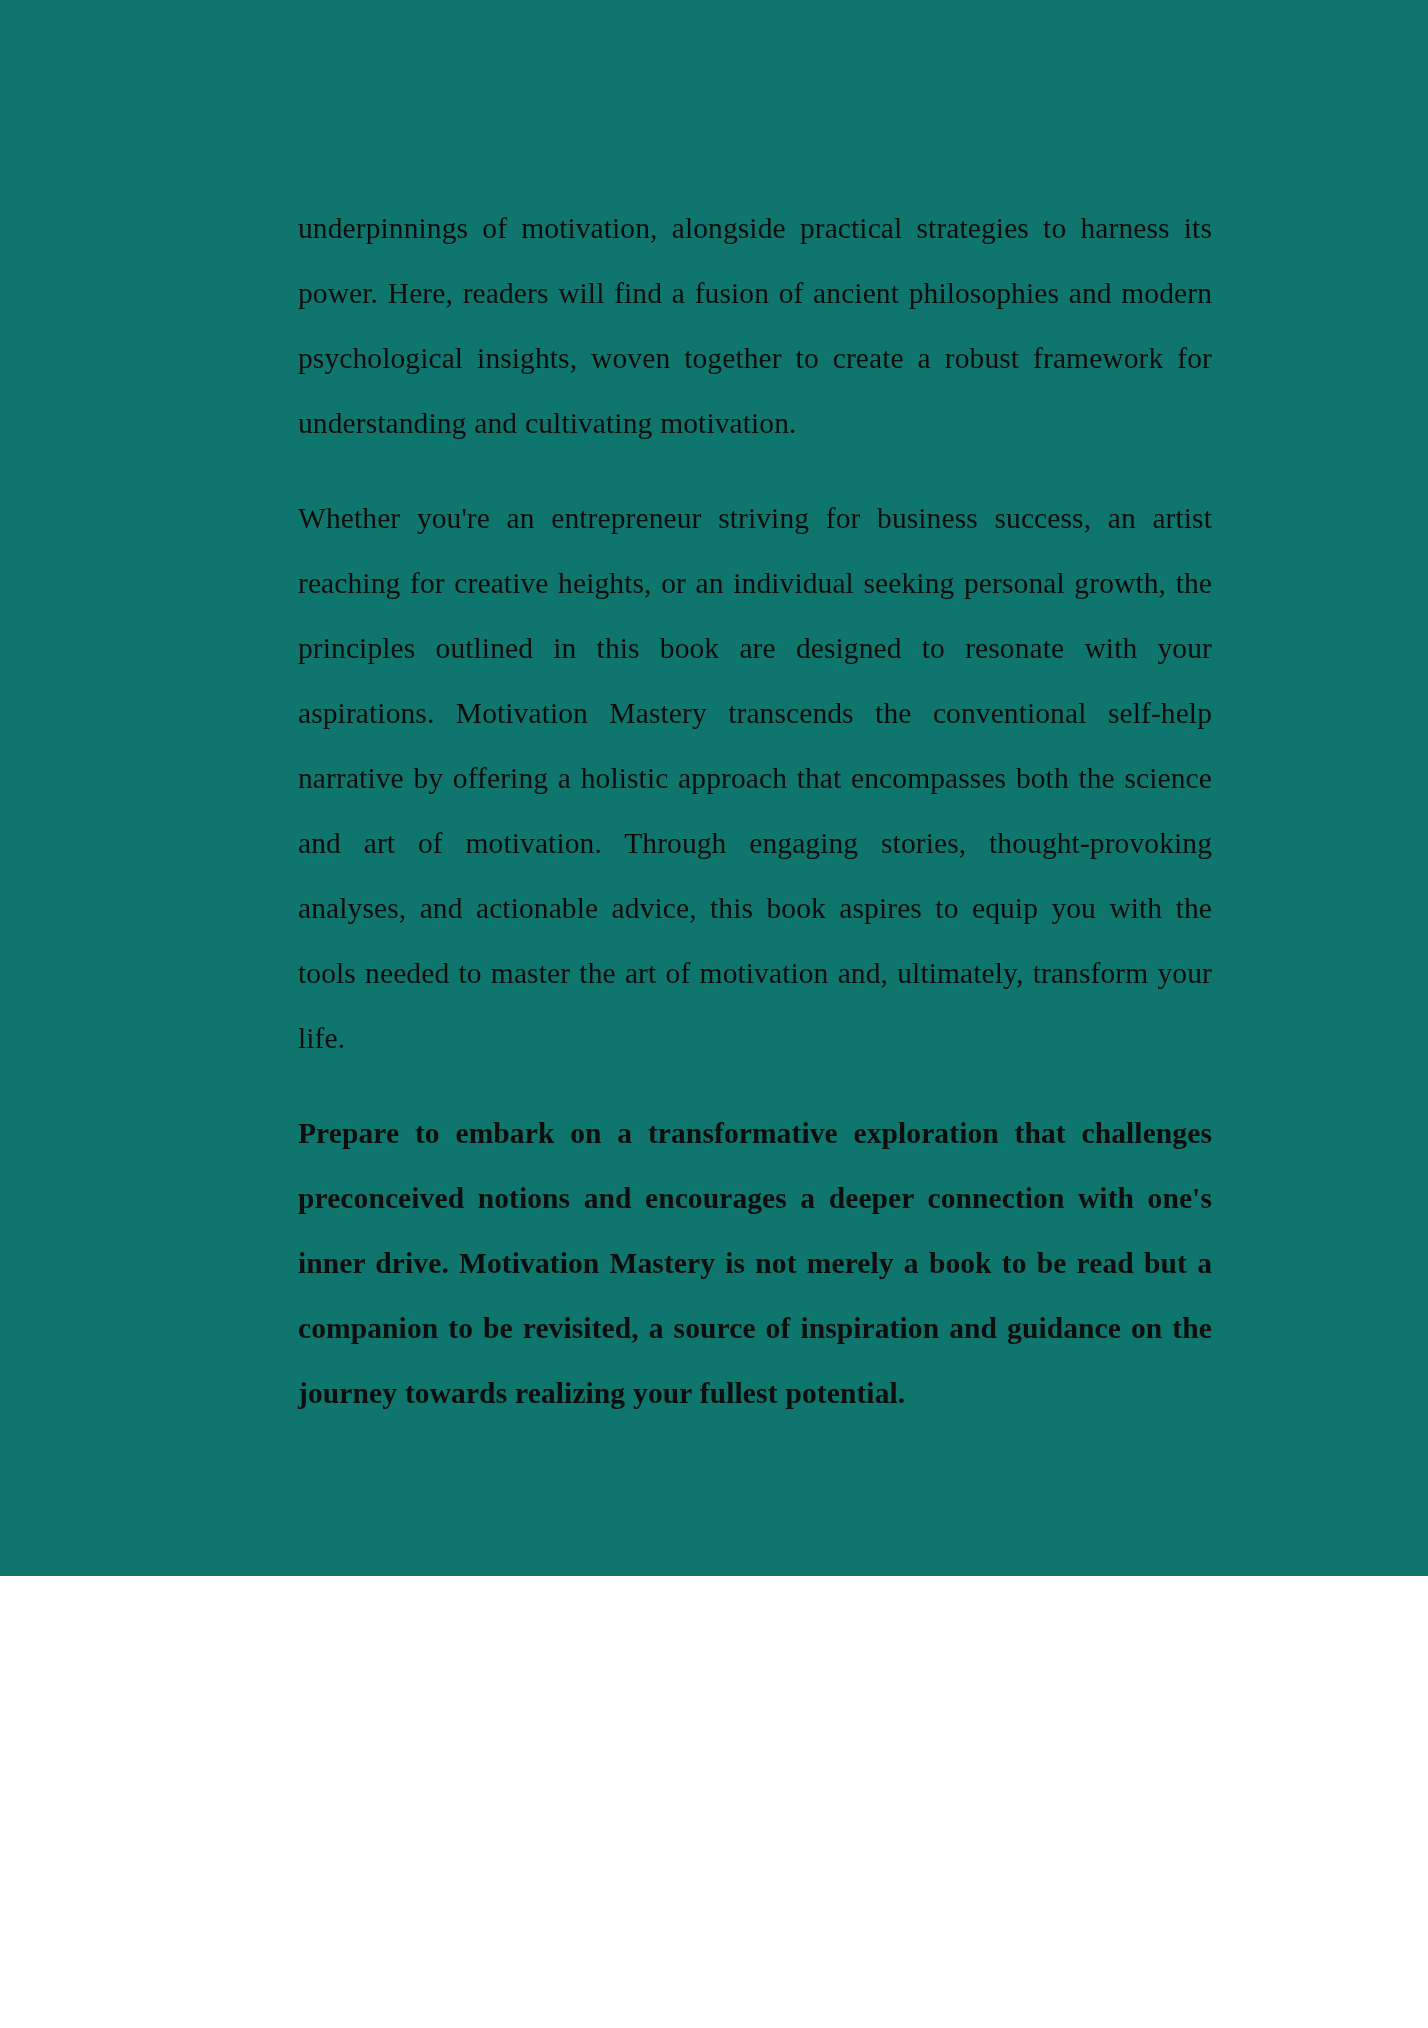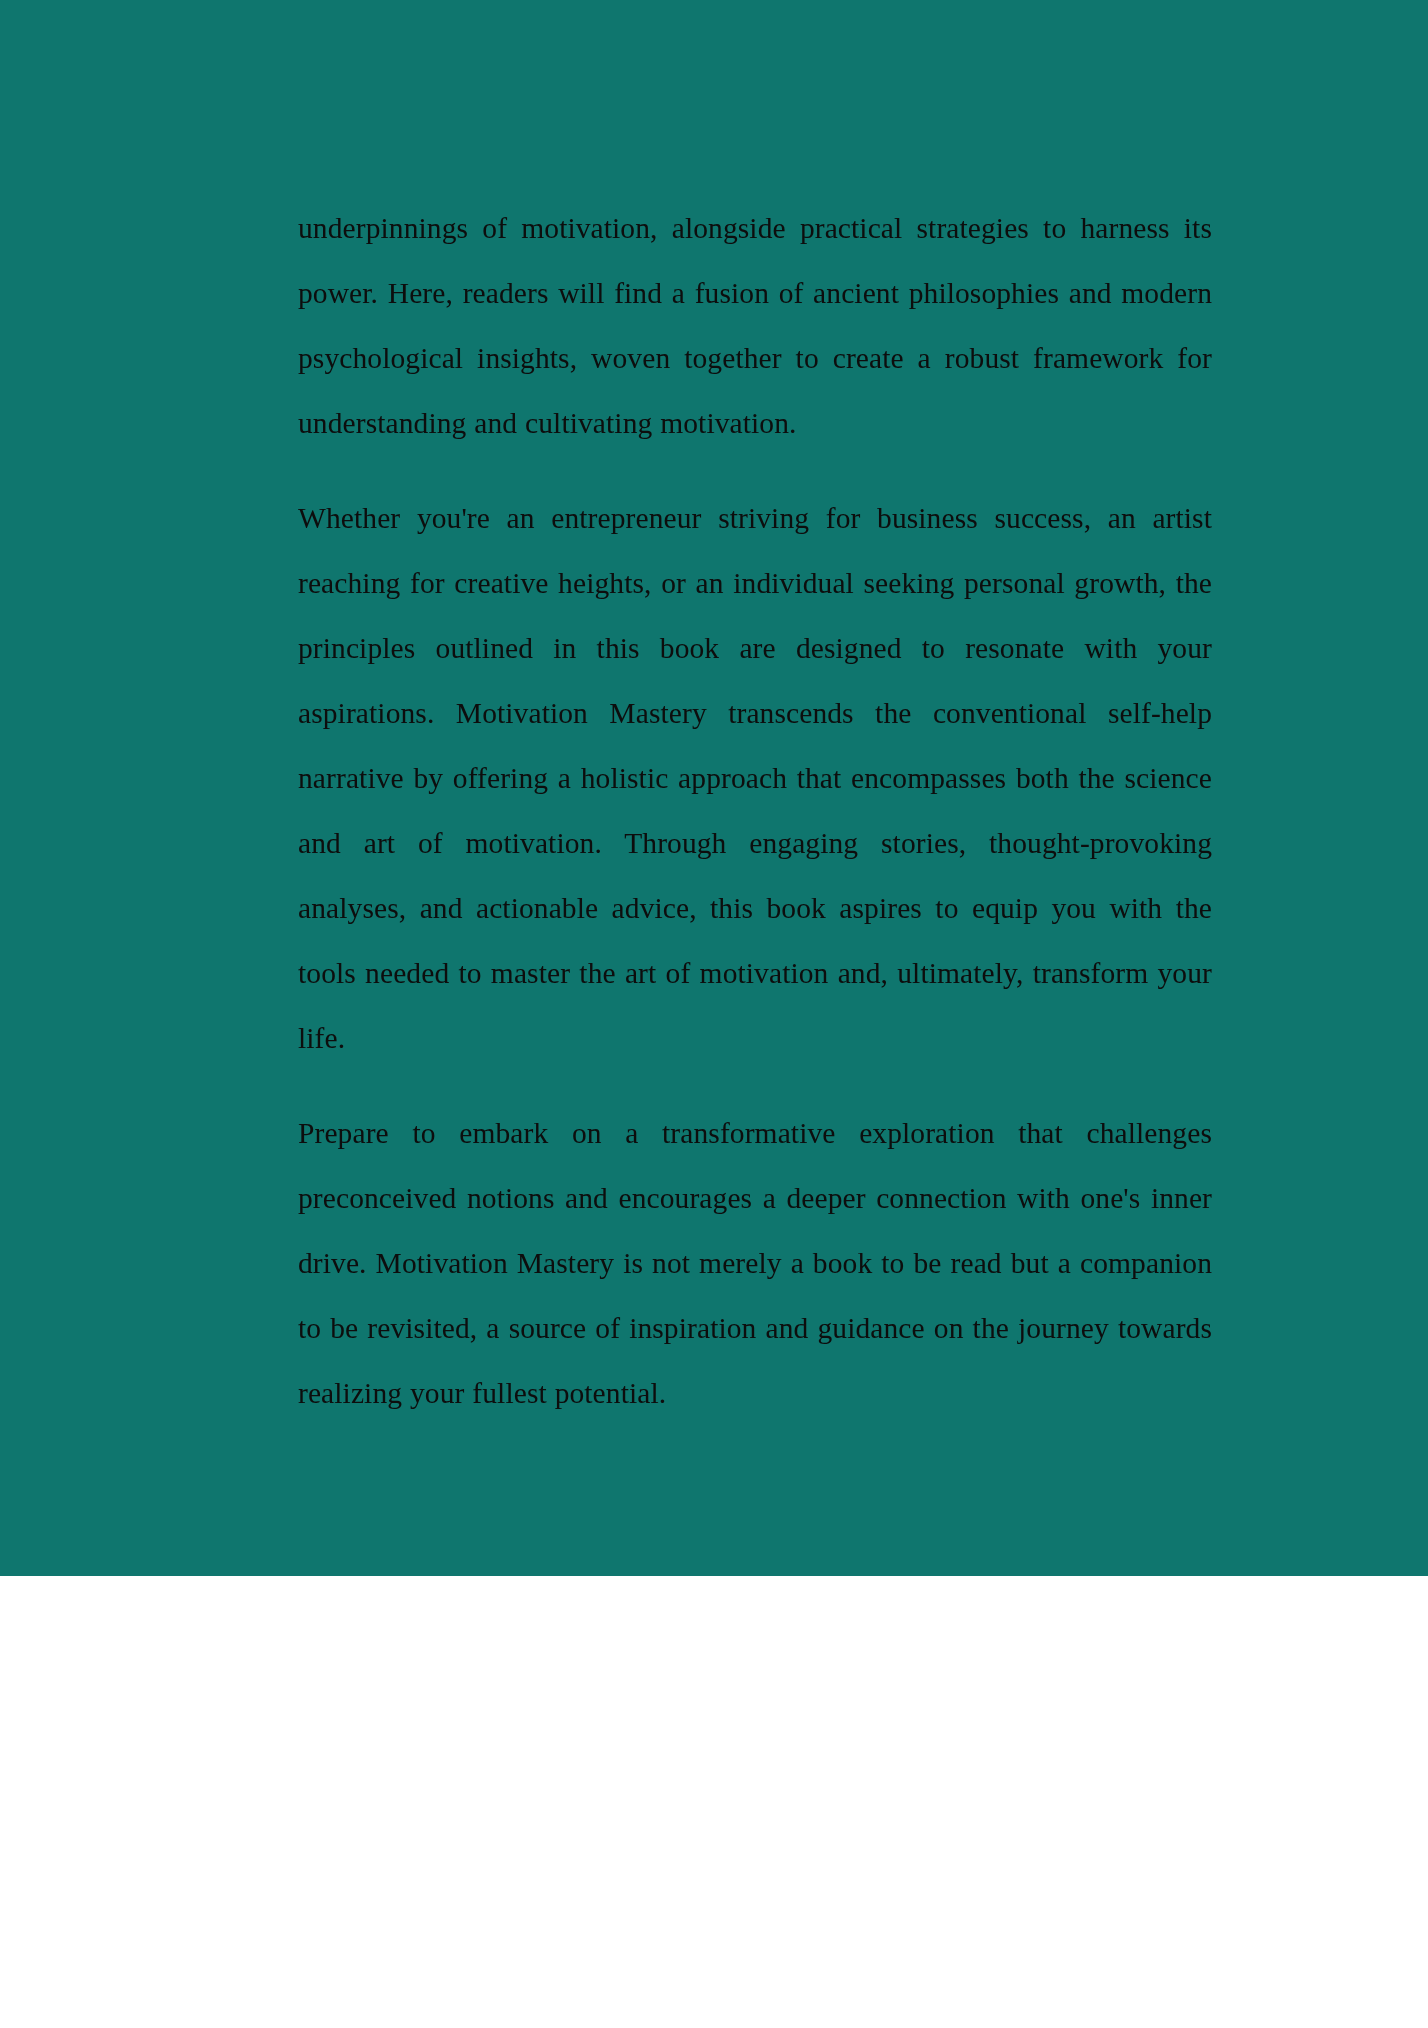--- a/index.html
+++ b/index.html
@@ -32,20 +32,21 @@
     text-align: justify;
     text-justify: inter-word;
     margin: 0 0 30px 0;
     -webkit-font-smoothing: antialiased;
     letter-spacing: 0.1px;
     word-spacing: 0.4px;
   }
 
   .para:last-of-type {
     margin-bottom: 0;
+    font-weight: bold;
   }
 
   
   .para.last-left {
     text-align-last: left;
   }
 
   .page-number {
     position: absolute;
     right: 166px;

